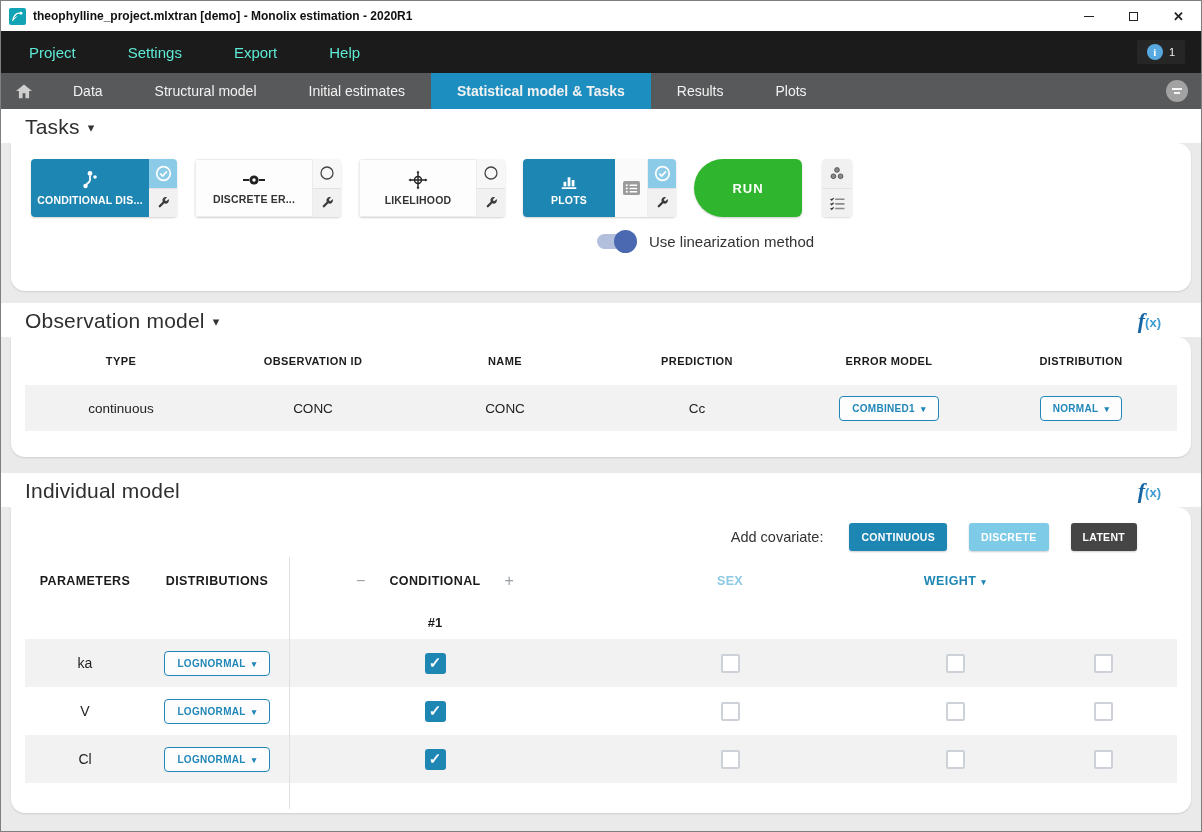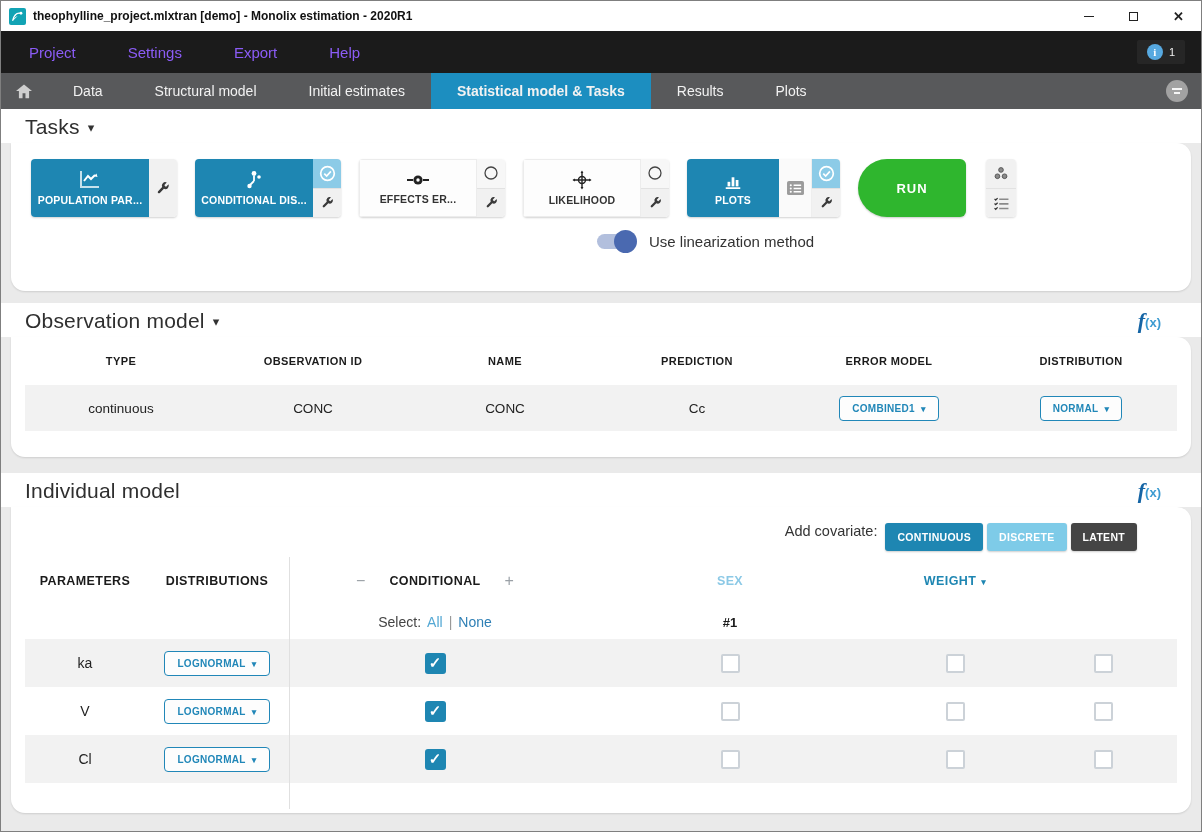--- a/index.html
+++ b/index.html
@@ -14,21 +14,21 @@
   .titlebar { height:30px; background:#ffffff; display:flex; align-items:center;font-weight:bold; }
   .titlebar .logo { width:17px; height:17px; margin:0 7px 0 8px; border-radius:2px; background:#12a3b4; display:flex; align-items:center; justify-content:center; }
   .titlebar .title { font-size:12px; color:#111; }
   .win-controls { margin-left:auto; display:flex; height:100%; }
   .win-btn { width:45px; height:100%; display:flex; align-items:center; justify-content:center; color:#222; font-size:12px; }
   .glyph-min { width:10px; border-bottom:1px solid #222; height:1px; display:inline-block; }
   .glyph-max { width:9px; height:9px; border:1px solid #222; display:inline-block; }
   .glyph-close { font-size:13px; line-height:1; }
   
   .menubar { height:42px; background:#1b1b1b; display:flex; align-items:center; padding:0 16px 0 28px; }
-  .menubar .menu-item { color:#8b5cf6; font-size:15px; margin-right:52px; }
+  .menubar .menu-item { color:#5eead4; font-size:15px; margin-right:52px; }
   .menubar .right { margin-left:auto; display:flex; align-items:center; gap:6px; background:#262626; padding:4px 10px; border-radius:2px; }
   .info-circle { width:16px; height:16px; border-radius:50%; background:#57a9e0; color:#fff; font-weight:bold; font-size:11px; font-family:"Liberation Serif", serif; display:flex; align-items:center; justify-content:center; }
   .info-count { color:#f0f0f0; font-size:11px; }
   
   .navbar { height:36px; background:#58595b; display:flex; align-items:stretch; }
   .nav-home { width:46px; display:flex; align-items:center; justify-content:center; }
   .nav-tab { display:flex; align-items:center; padding:8px 26px; color:#f2f2f2; font-size:14px; }
   .nav-tab.active { background:#1c8ec0; font-weight:bold; }
   .nav-right { margin-left:auto; display:flex; align-items:center; padding-right:12px; }
   
@@ -64,21 +64,21 @@
   .obs-card { padding:0 14px 26px 14px; }
   .obs-grid { display:grid; grid-template-columns:repeat(6,1fr); align-items:center; }
   .obs-grid > div { display:flex; align-items:center; justify-content:center; }
   .obs-header { height:48px; }
   .obs-header > div { font-size:11px; font-weight:bold; color:#1b1b1b; letter-spacing:0.4px; }
   .obs-row { height:46px; background:#f2f2f2; font-size:13.5px; color:#222; }
   .outline-btn { border:1px solid #2187b8; background:#fdfdfd; color:#2187b8; font-weight:bold; font-size:10px; letter-spacing:0.3px; border-radius:4px; padding:6px 12px; display:inline-flex; align-items:center; gap:6px; font-family:"Liberation Sans", sans-serif; }
   .caret::after { content:"▾"; font-size:9px; line-height:1; }
   
   .ind-card { padding:0 14px 0 14px; height:306px; }
-  .cov-row { display:flex; justify-content:flex-end; gap:4px; padding:16px 40px 6px 0; }
+  .cov-row { display:flex; align-items:center; justify-content:flex-end; gap:22px; padding:16px 40px 6px 0; }
   .cov-label { font-size:14.5px; color:#333; margin-right:4px; }
   .cov-btn { border:none; color:#fff; font-weight:bold; font-size:10.5px; letter-spacing:0.3px; padding:8px 12px; border-radius:3px; box-shadow:0 1px 2px rgba(0,0,0,0.2); font-family:"Liberation Sans", sans-serif; }
   .cov-btn.continuous { background:#1e86b2; }
   .cov-btn.discrete { background:#7ecbe8; }
   .cov-btn.latent { background:#454545; }
   .ind-grid { display:grid; grid-template-columns:120px 145px 290px 300px 150px 1fr; align-items:center; }
   .ind-grid > div { display:flex; align-items:center; justify-content:center; height:100%; }
   .col-dist { border-right:1px solid #e0e0e0; }
   .ind-header { height:48px; }
   .ind-header .hdr { font-size:12.5px; font-weight:bold; color:#1b1b1b; letter-spacing:0.4px; }
@@ -159,37 +159,20 @@
 </div>
 
 <div class="section">
   <div class="section-head">
     <span class="section-title">Tasks</span>
     <span class="head-caret">▾</span>
   </div>
   <div class="card tasks-card">
     <div class="task-row">
 
-      <div class="task-group">
-        <div class="task-main primary">
-          <svg width="24" height="20" viewBox="0 0 24 20">
-              <path d="M3 1 V17 H21" stroke="rgba(255,255,255,0.75)" stroke-width="2" fill="none"></path>
-              <polyline points="6,11 10,6 13,9 17,5" stroke="#fff" stroke-width="2" fill="none"></polyline>
-              <path d="M18.5 3.5 L19.5 7 L15.8 6.2 Z" fill="#fff"></path>
-            </svg>
-          <span class="task-label">POPULATION PAR...</span>
-        </div>
-        <div class="task-side">
-          <div class="side-cell">
-            <svg width="14" height="14" viewBox="0 0 24 24">
-                <path d="M14.7 6.3a1 1 0 0 0 0 1.4l1.6 1.6a1 1 0 0 0 1.4 0l3.77-3.77a6 6 0 0 1-7.94 7.94l-6.91 6.91a2.12 2.12 0 0 1-3-3l6.91-6.91a6 6 0 0 1 7.94-7.94l-3.76 3.76z" fill="#3a3a3a"></path>
-              </svg>
-          </div>
-        </div>
-      </div>
 
 
       <div class="task-group">
         <div class="task-main primary">
           <svg width="20" height="20" viewBox="0 0 20 20">
               <circle cx="10" cy="3.5" r="2.4" fill="#fff"></circle>
               <circle cx="15" cy="7" r="1.8" fill="#fff"></circle>
               <line x1="10" y1="6" x2="10" y2="11" stroke="#fff" stroke-width="1.8"></line>
               <line x1="10" y1="11" x2="6" y2="15" stroke="#fff" stroke-width="1.8"></line>
               <circle cx="5.5" cy="16" r="2.2" fill="#fff"></circle>
@@ -212,21 +195,21 @@
       </div>
 
       <div class="task-group">
         <div class="task-main plain">
           <svg width="24" height="18" viewBox="0 0 24 18">
               <line x1="1" y1="9" x2="7" y2="9" stroke="#222" stroke-width="2.2"></line>
               <circle cx="12" cy="9" r="4.6" fill="#222"></circle>
               <circle cx="12" cy="9" r="1.7" fill="#fff"></circle>
               <line x1="17" y1="9" x2="23" y2="9" stroke="#222" stroke-width="2.2"></line>
             </svg>
-          <span class="task-label">EFFECTS ER...</span>
+          <span class="task-label">DISCRETE ER...</span>
         </div>
         <div class="task-side">
           <div class="side-cell" style="background:#f7f7f7;">
             <svg width="16" height="16" viewBox="0 0 20 20">
                 <circle cx="10" cy="10" r="7.5" fill="none" stroke="#444" stroke-width="1.6"></circle>
               </svg>
           </div>
           <div class="side-cell">
             <svg width="13" height="13" viewBox="0 0 24 24">
                 <path d="M14.7 6.3a1 1 0 0 0 0 1.4l1.6 1.6a1 1 0 0 0 1.4 0l3.77-3.77a6 6 0 0 1-7.94 7.94l-6.91 6.91a2.12 2.12 0 0 1-3-3l6.91-6.91a6 6 0 0 1 7.94-7.94l-3.76 3.76z" fill="#3a3a3a"></path>
@@ -402,26 +385,20 @@
       <div class="hdr hdr-sex">SEX</div>
       <div class="hdr hdr-weight">
           <span>WEIGHT</span>
           <span class="caret"></span>
         </div>
     </div>
 
     <div class="ind-grid ind-sub">
       <div></div>
       <div class="col-dist"></div>
-      <div class="select-line">
-        <span>Select:</span>
-        <span class="link-all">All</span>
-        <span class="sep">|</span>
-        <span class="link-none">None</span>
-      </div>
       <div class="corr-num">#1</div>
       <div></div>
       <div></div>
     </div>
 
     <div class="ind-grid ind-row alt">
       <div>ka</div>
       <div class="col-dist">
           <button class="outline-btn">
             <span>LOGNORMAL</span>

